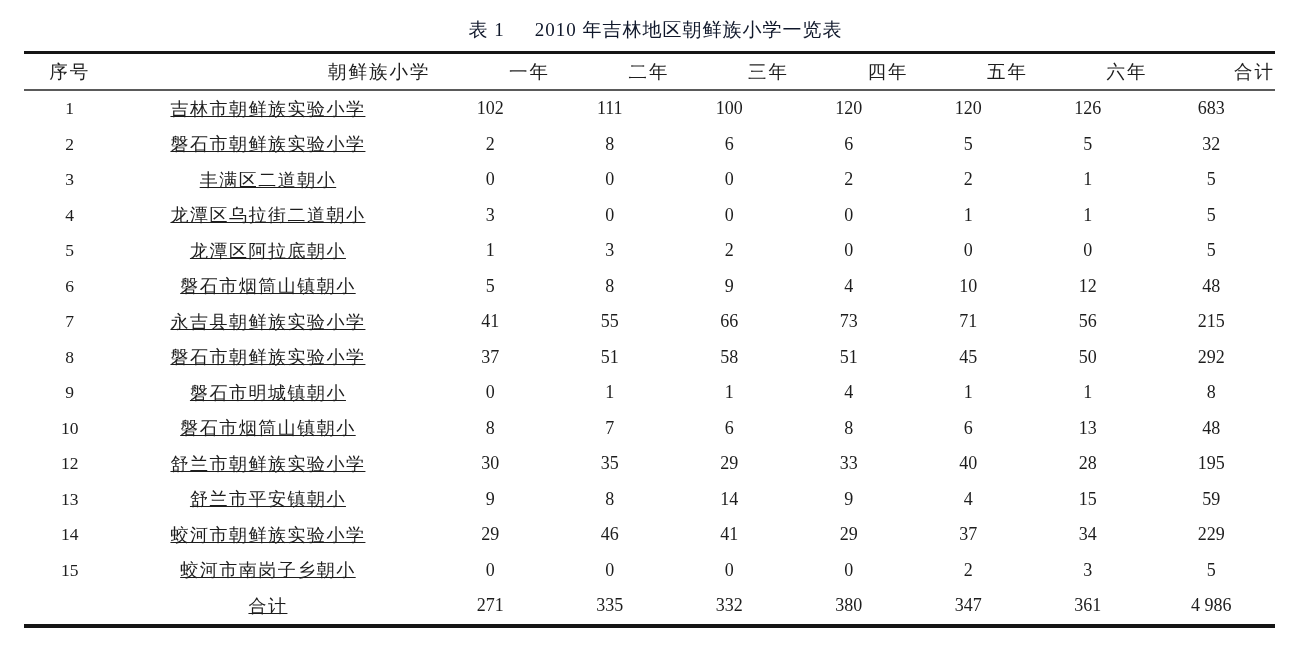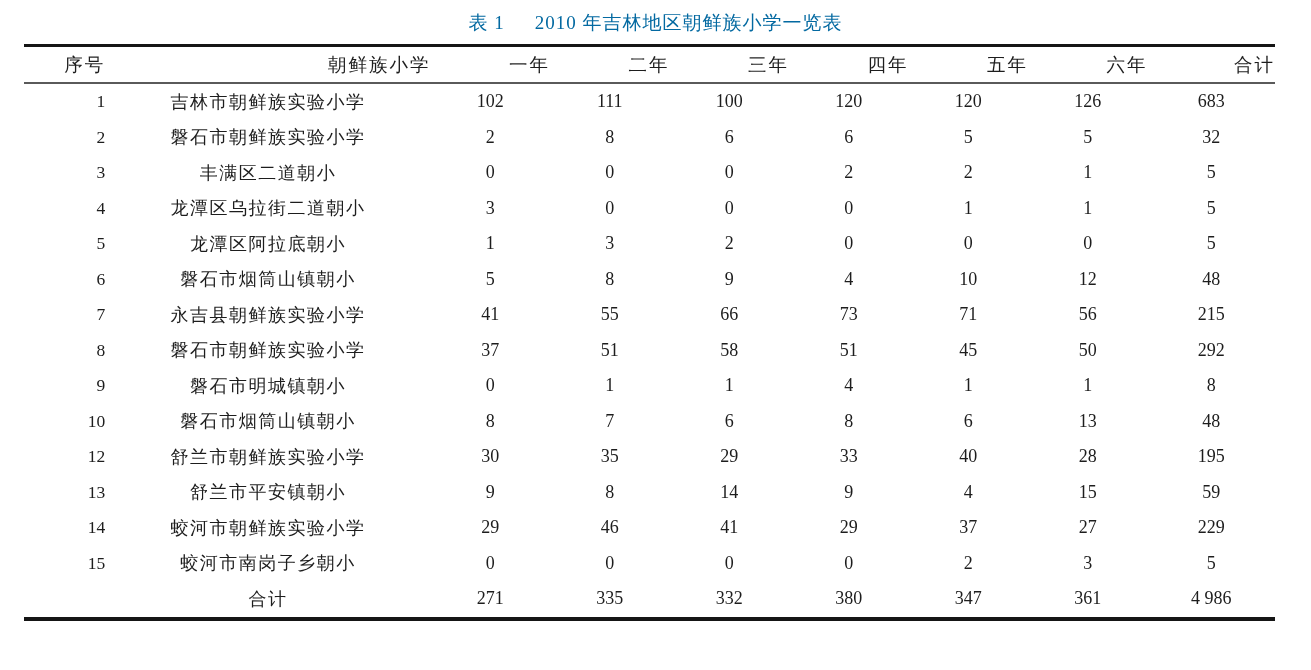--- a/index.html
+++ b/index.html
@@ -8,26 +8,26 @@
   }
   body {
     width: 1311px;
     height: 670px;
     background: #ffffff;
     color: #1d1d1d;
     font-family: "Liberation Serif", "DejaVu Serif", serif;
     overflow: hidden;
   }
   .caption {
-    margin-top: 9px;
+    margin-top: 16px;
     text-align: center;
     font-size: 19px;
     line-height: 27px;
     letter-spacing: 1px;
-    color: #0369a1;
+    color: #0f172a;
   }
   .caption .gap {
     display: inline-block;
     width: 30px;
   }
   table.roster {
     table-layout: fixed;
     border-collapse: collapse;
     width: 1251px;
     margin: 8px 0 0 24px;
@@ -47,29 +47,30 @@
   table.roster td {
     font-size: 18px;
     height: 35.5px;
     text-align: center;
     padding: 0;
     letter-spacing: 0;
     white-space: nowrap;
   }
   table.roster th.c0,
   table.roster td.c0 {
-    text-align: right;
+    text-align: center;
     padding-left: 10px;
     font-family: Liberation Serif, serif;
   }
   table.roster td.c0 {
     font-size: 17.5px;
   }
   table.roster td.c1 {
     letter-spacing: 1.5px;
+    text-decoration: underline;
   }
   
   col.w0 { width: 6.5%; }
   col.w1 { width: 26%; }
   col.wg { width: 9.55%; }
   col.w8 { width: 10.2%; }
 </style>
 </head>
 <body>
 
@@ -238,21 +239,21 @@
           <td class="c8">59</td>
         </tr>
         <tr>
           <td class="c0">14</td>
           <td class="c1">蛟河市朝鲜族实验小学</td>
           <td class="c2">29</td>
           <td class="c3">46</td>
           <td class="c4">41</td>
           <td class="c5">29</td>
           <td class="c6">37</td>
-          <td class="c7">27</td>
+          <td class="c7">34</td>
           <td class="c8">229</td>
         </tr>
         <tr>
           <td class="c0">15</td>
           <td class="c1">蛟河市南岗子乡朝小</td>
           <td class="c2">0</td>
           <td class="c3">0</td>
           <td class="c4">0</td>
           <td class="c5">0</td>
           <td class="c6">2</td>

